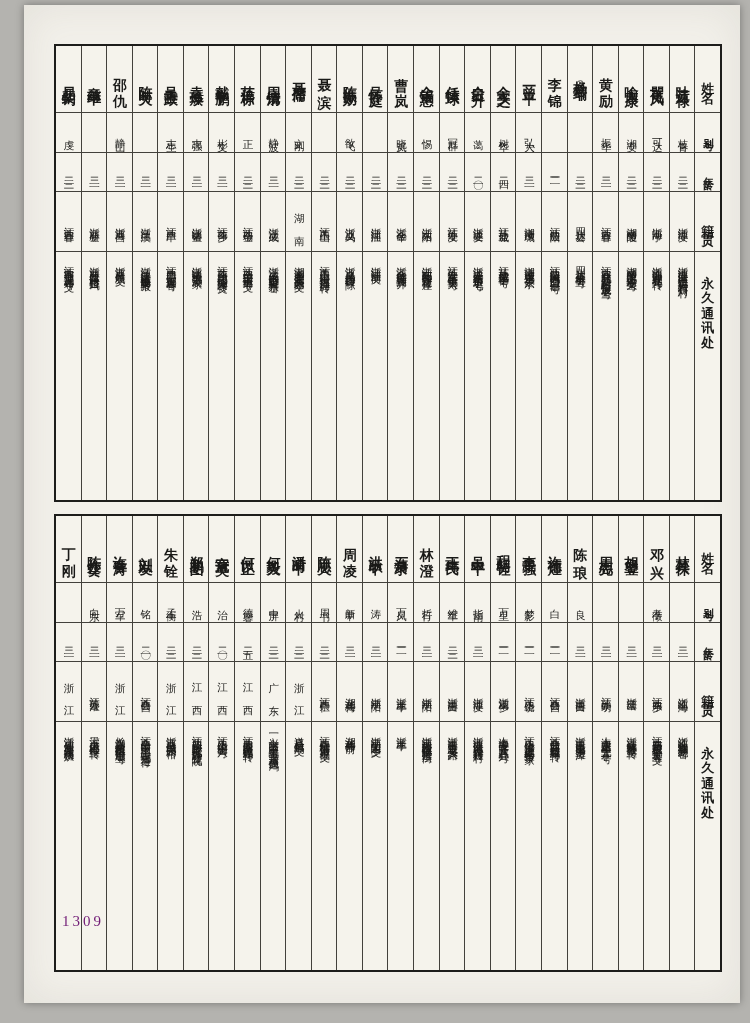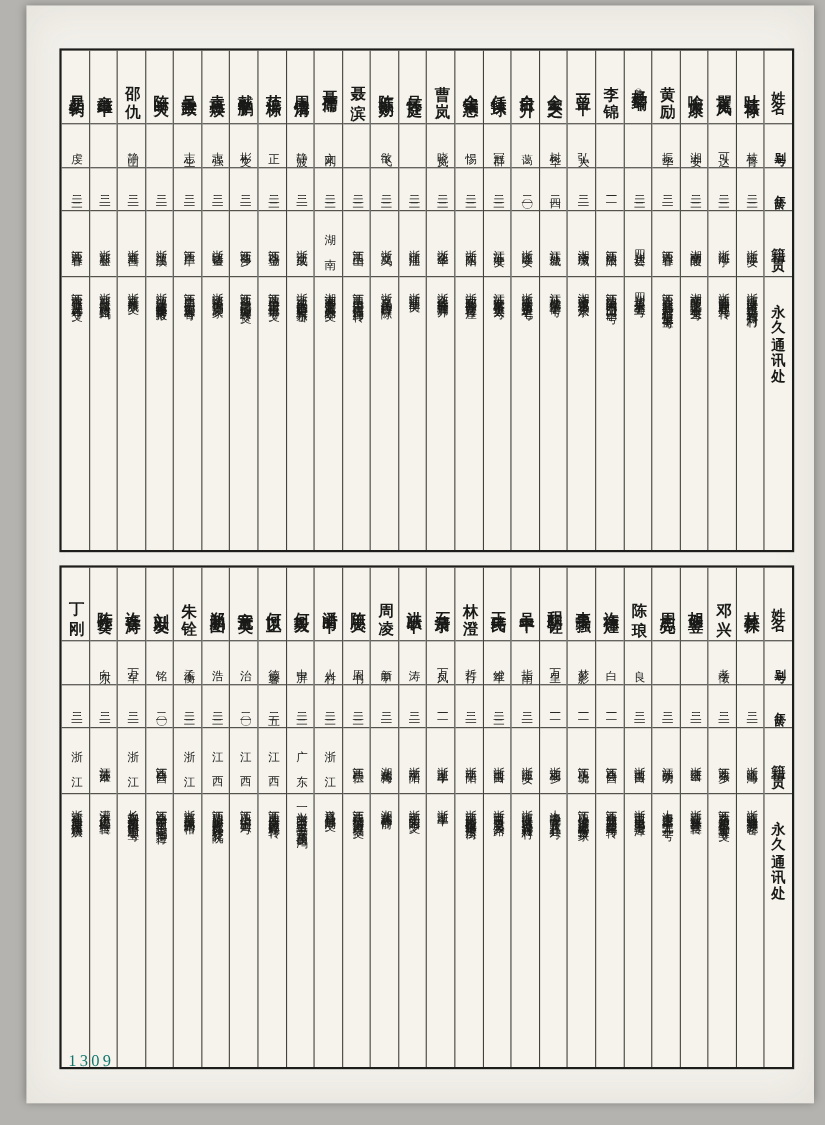--- a/index.html
+++ b/index.html
@@ -46,22 +46,22 @@
   .mk{font-size:8px;letter-spacing:0;font-weight:400;display:inline;}
   .al{font-size:10.5px;letter-spacing:3px;}
   .ag{font-size:10.5px;letter-spacing:3px;}
   .or{font-size:10.5px;letter-spacing:1.5px;}
   .osp{letter-spacing:23px;margin-top:11px;}
   .ad{font-size:10.5px;letter-spacing:1.5px;}
   .hd{font-weight:700;}
   .hd-two{font-size:13px;letter-spacing:9px;margin-top:4px;}
   .hd-addr{font-size:13px;letter-spacing:15px;margin-top:7px;}
   .pagenum{
-    position:absolute;left:38px;top:952px;
-    font-size:15px;color:#0f766e;letter-spacing:3px;
+    position:absolute;left:38px;top:908px;
+    font-size:15px;color:#701a75;letter-spacing:3px;
   }
 </style>
 </head>
 <body>
 
 <div class="sheet">
 
   <div class="dtable t-upper">
     <div class="col">
       <div class="cell c-name">

